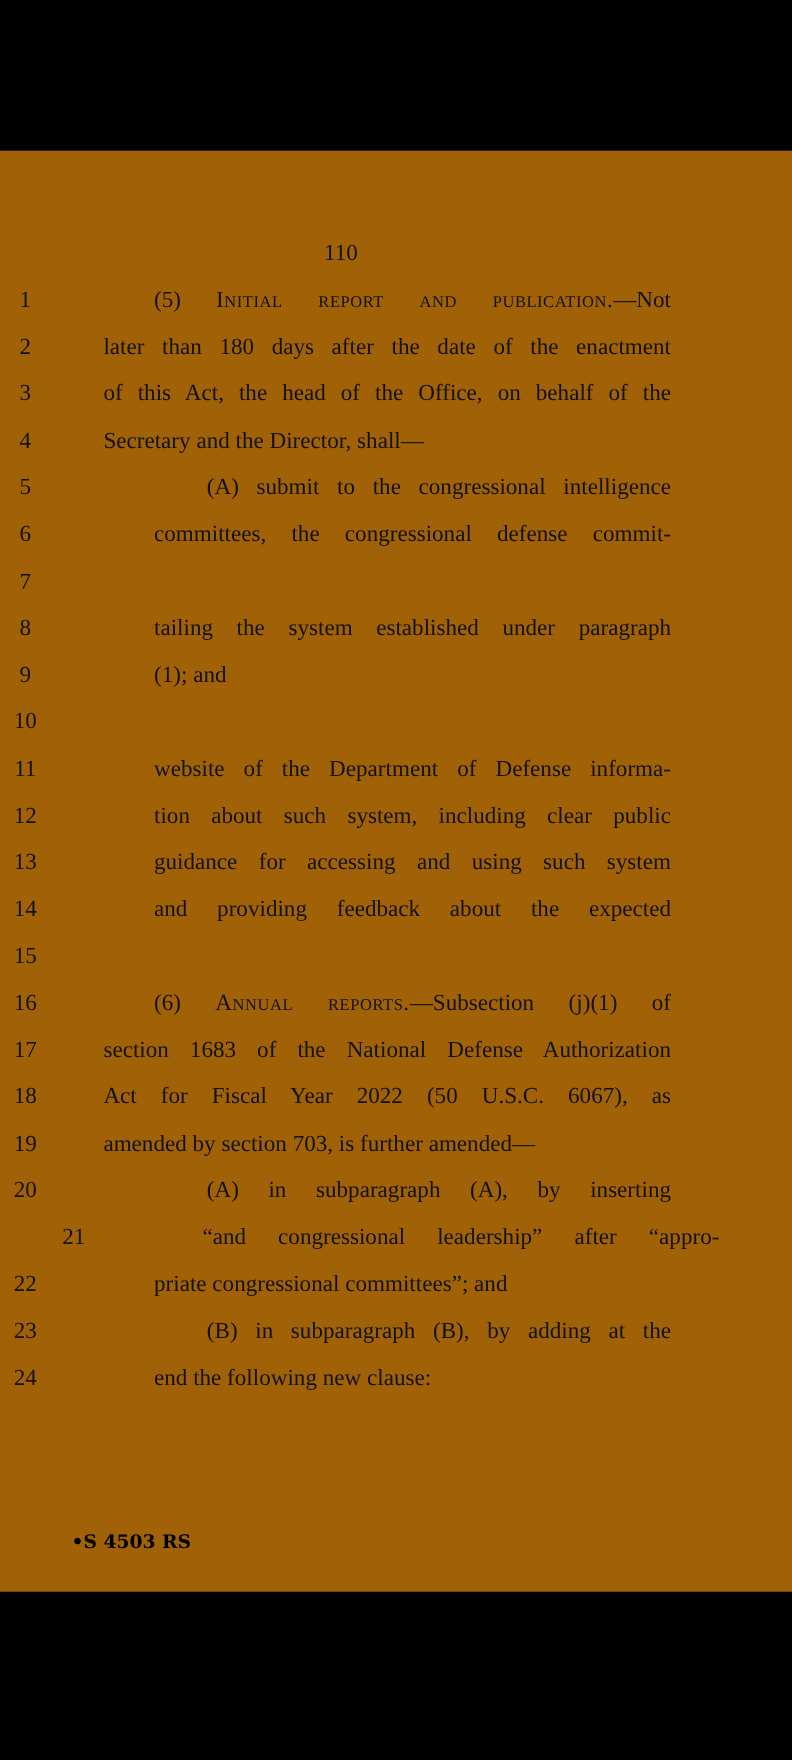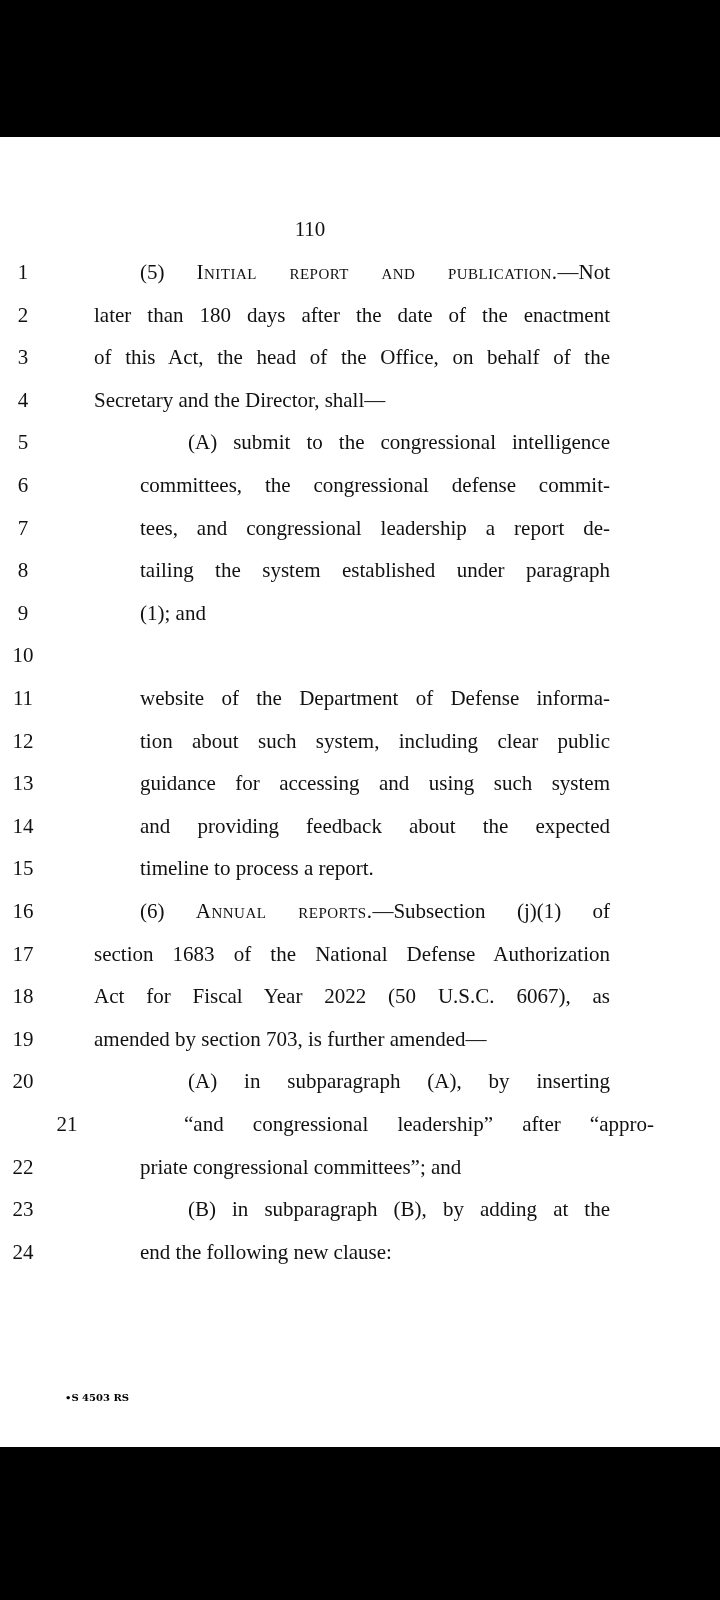--- a/index.html
+++ b/index.html
@@ -19,21 +19,21 @@
     .band-bottom {
       position: absolute;
       left: 0; top: 1463px;
       width: 720px; height: 137px;
       background: #000000;
     }
     .page {
       position: absolute;
       left: 0; top: 137px;
       width: 720px; height: 1310px;
-      background: #ffffff;
+      background: #a16207;
       font-family: "Liberation Serif", "DejaVu Serif", serif;
       color: #111111;
     }
     .page-number {
       position: absolute;
       top: 80px;
       left: 0;
       width: 620px;
       text-align: center;
       font-size: 21px;
@@ -67,21 +67,21 @@
     .ind0 { left: 94px; }
     .ind1 { left: 140px; }
     .ind2 { left: 188px; }
     .smallcaps { font-variant: small-caps; letter-spacing: 0.5px; }
     .footer {
       position: absolute;
       left: 65px;
       top: 1255px;
       font-family: "DejaVu Serif", "Liberation Serif", serif;
       font-weight: bold;
-      font-size: 10px;
+      font-size: 17px;
       color: #000000;
     }
   </style>
 </head>
 <body>
 
 <div class="band-top"></div>
 
 <div class="page">
   <div class="page-number">110</div>
@@ -105,21 +105,20 @@
       <div class="line" style="top: 290.4px;">
         <span class="line-no">5</span>
         <span class="line-text ind2 justify">(A) submit to the congressional intelligence</span>
       </div>
       <div class="line" style="top: 333px;">
         <span class="line-no">6</span>
         <span class="line-text ind1 justify">committees, the congressional defense commit-</span>
       </div>
       <div class="line" style="top: 375.6px;">
         <span class="line-no">7</span>
-        <span class="line-text ind1 justify">tees, and congressional leadership a report de-</span>
       </div>
       <div class="line" style="top: 418.2px;">
         <span class="line-no">8</span>
         <span class="line-text ind1 justify">tailing the system established under paragraph</span>
       </div>
       <div class="line" style="top: 460.8px;">
         <span class="line-no">9</span>
         <span class="line-text ind1" style="right: auto;">(1); and</span>
       </div>
       <div class="line" style="top: 503.4px; padding-left: 28px;">
@@ -136,21 +135,20 @@
       <div class="line" style="top: 631.2px;">
         <span class="line-no">13</span>
         <span class="line-text ind1 justify">guidance for accessing and using such system</span>
       </div>
       <div class="line" style="top: 673.8px;">
         <span class="line-no">14</span>
         <span class="line-text ind1 justify">and providing feedback about the expected</span>
       </div>
       <div class="line" style="top: 716.4px;">
         <span class="line-no">15</span>
-        <span class="line-text ind1" style="right: auto;">timeline to process a report.</span>
       </div>
       <div class="line" style="top: 759px;">
         <span class="line-no">16</span>
         <span class="line-text ind1 justify"><span>(6) </span><span class="smallcaps">Annual reports.</span><span>—Subsection (j)(1) of</span></span>
       </div>
       <div class="line" style="top: 801.6px;">
         <span class="line-no">17</span>
         <span class="line-text ind0 justify">section 1683 of the National Defense Authorization</span>
       </div>
       <div class="line" style="top: 844.2px;">

